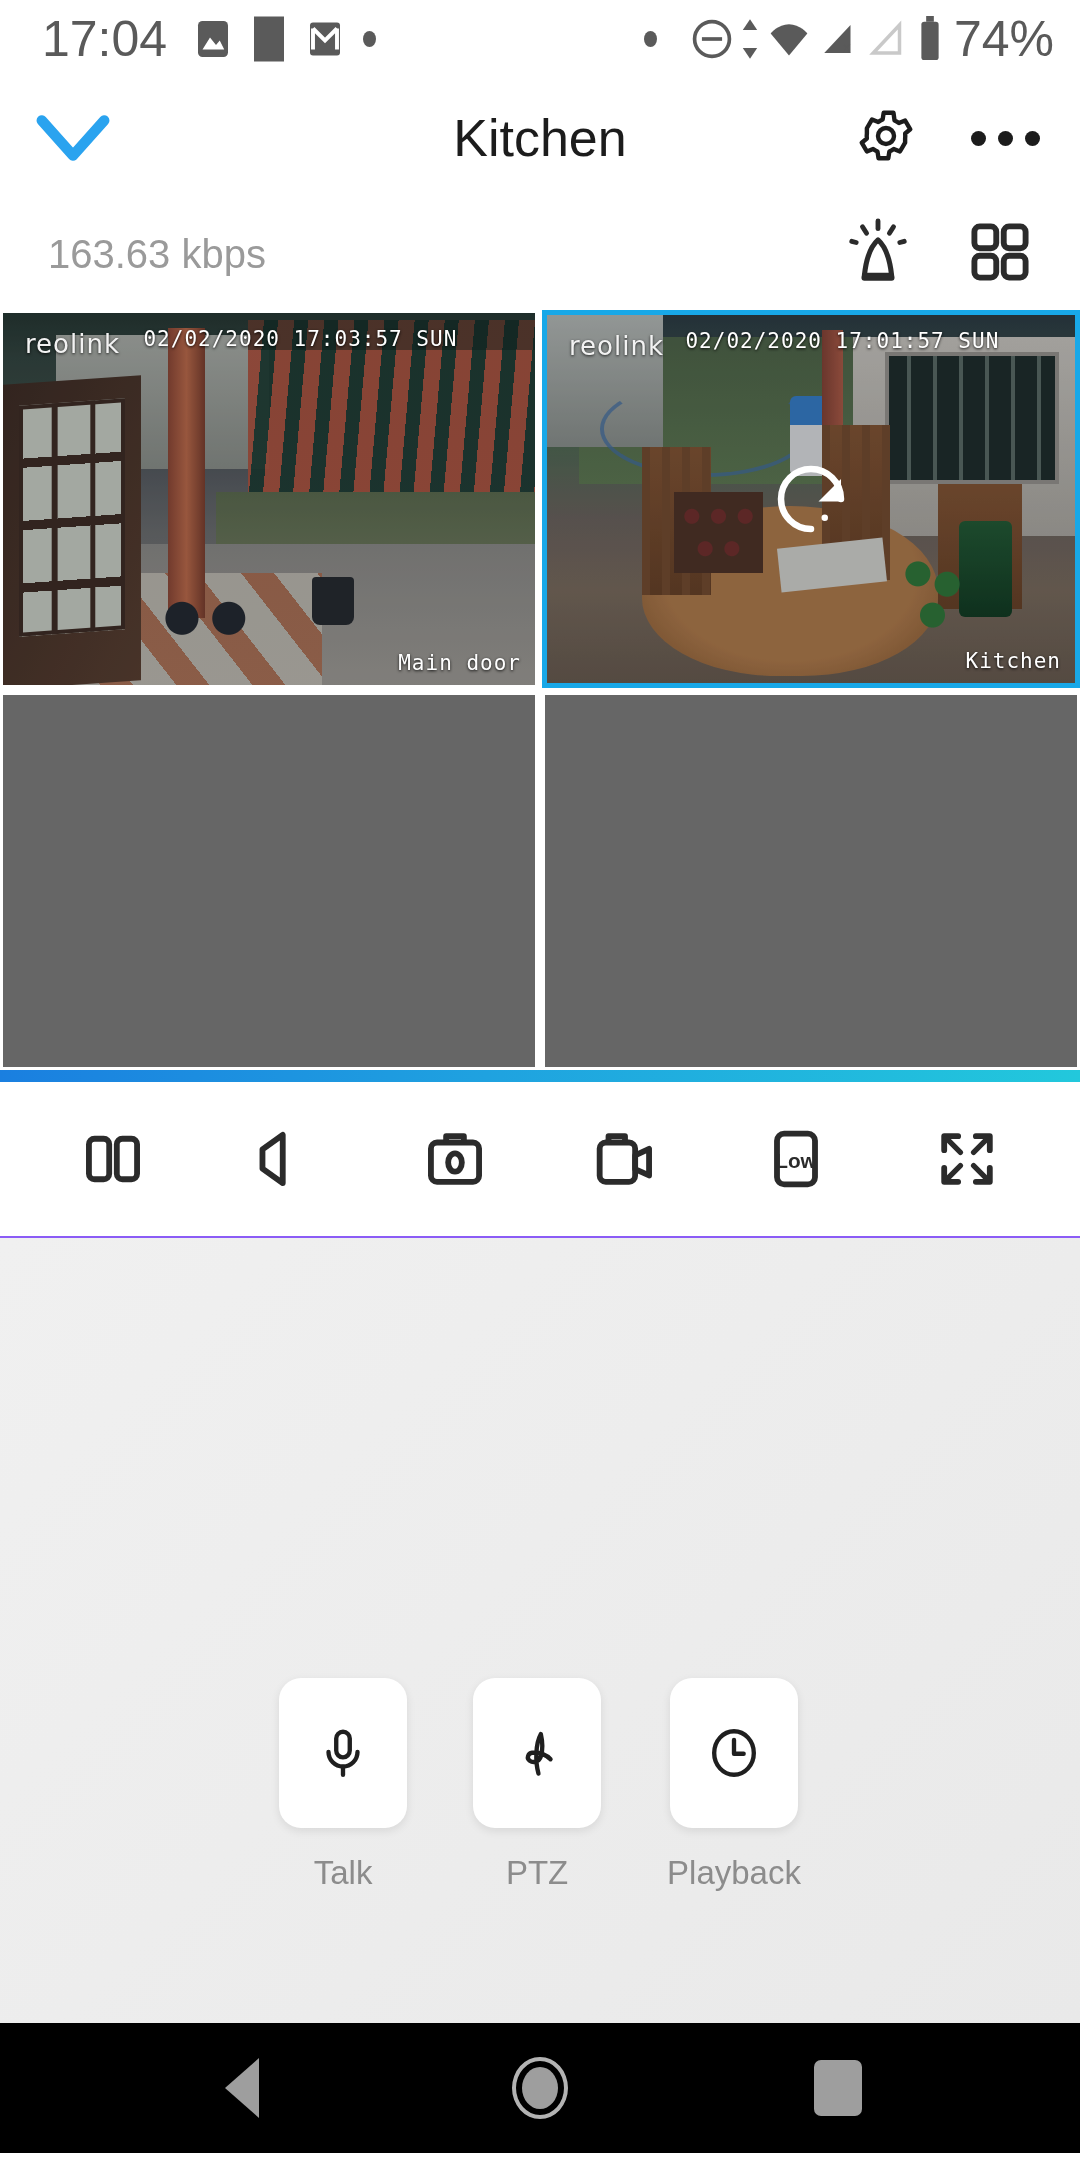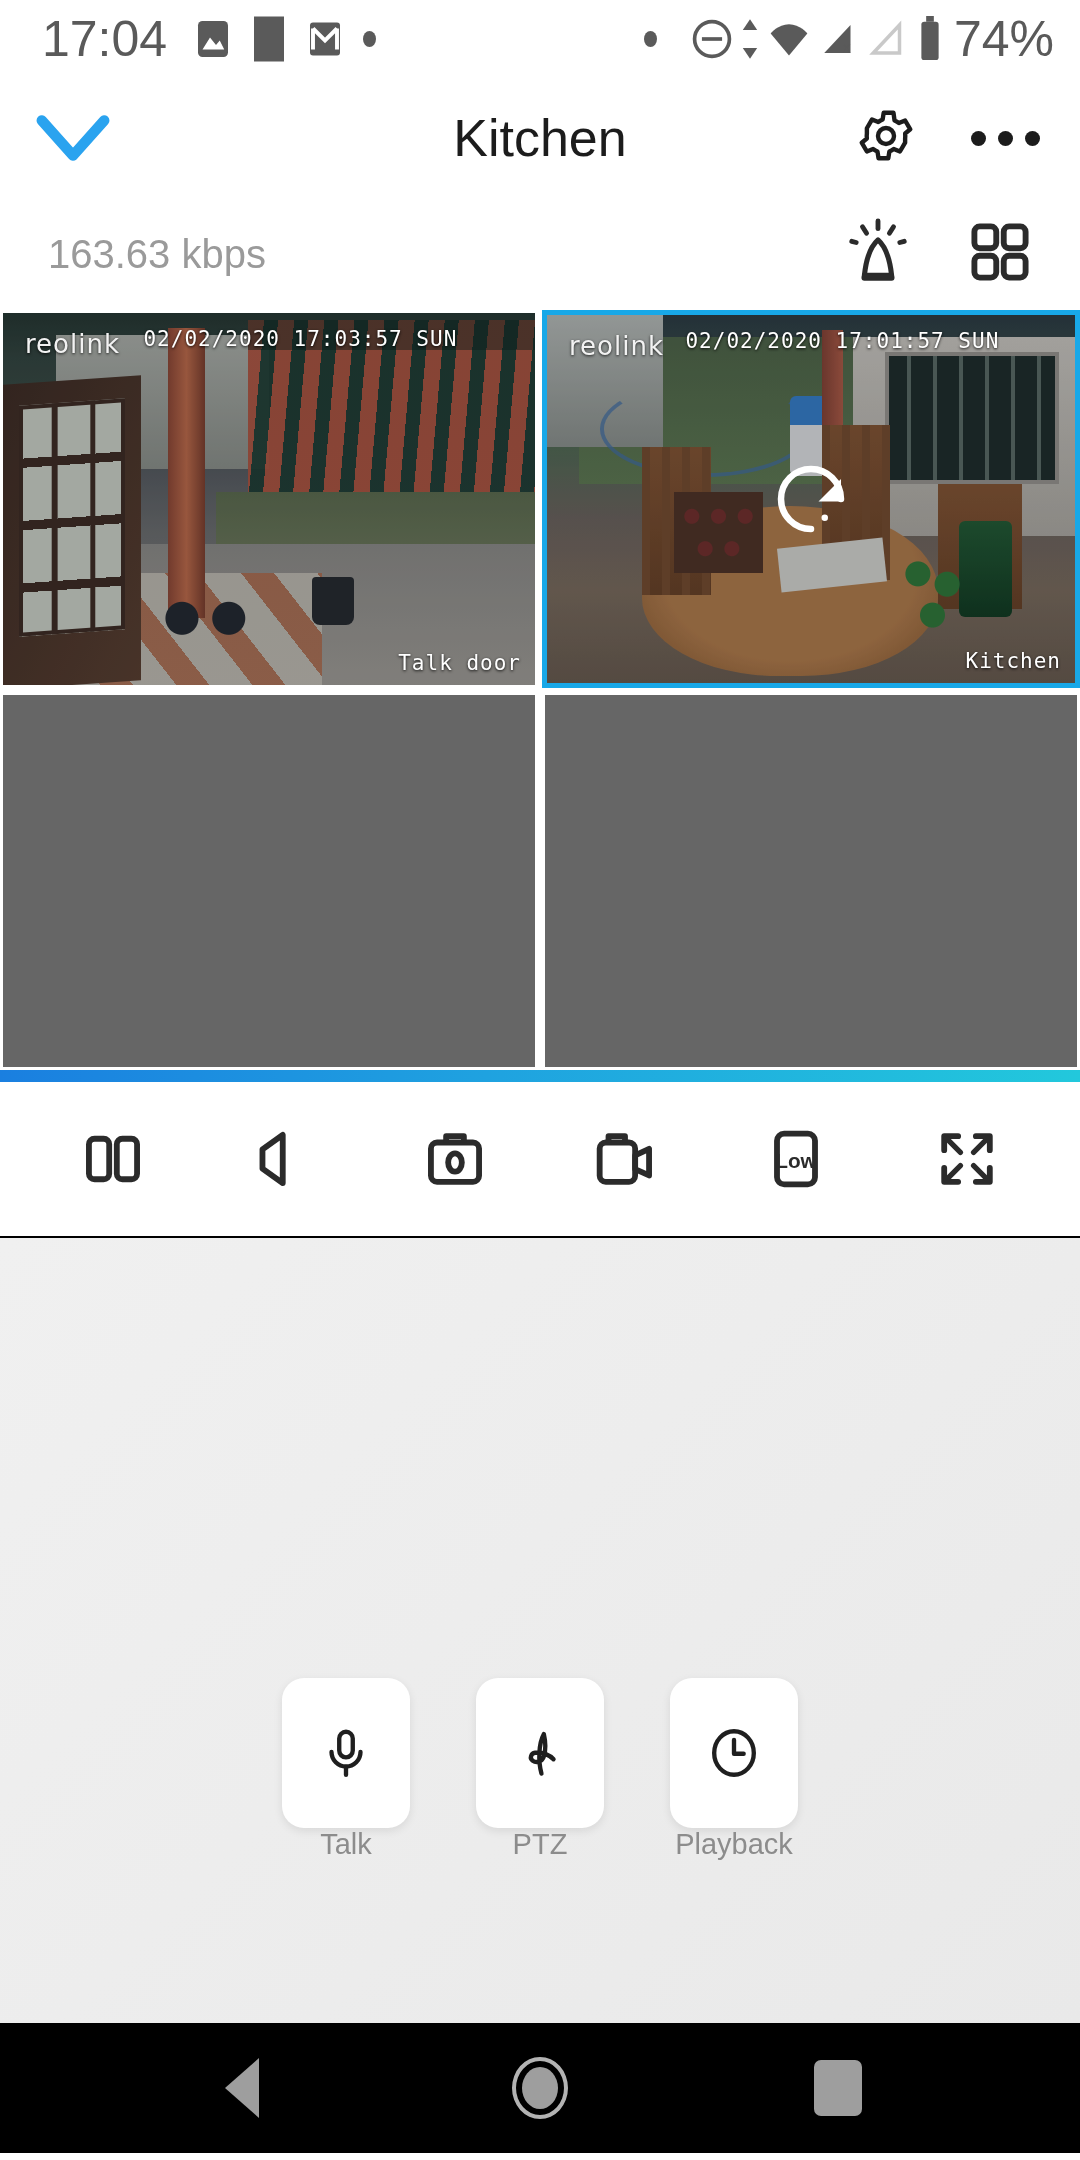--- a/index.html
+++ b/index.html
@@ -186,21 +186,21 @@
   
   .blue-strip{ height:12px; background:linear-gradient(90deg,#1a7fe0 0%,#1fa2e0 45%,#22c8dc 100%); }
 
   
   .toolbar{
     height:156px;
     display:flex;
     align-items:center;
     justify-content:space-around;
     background:#ffffff;
-    border-bottom:2px solid #000000;
+    border-bottom:2px solid #8b5cf6;
     padding:0 28px;
   }
   .tb-btn{ display:flex; align-items:center; justify-content:center; width:120px; height:120px; }
 
   
   .bottom-panel{
     height:785px;
     background:linear-gradient(135deg,#f0f0f0 0%,#ededed 45%,#e9e9e9 100%);
     position:relative;
     display:flex;
@@ -213,21 +213,21 @@
     margin-top:440px;
   }
   .action{ display:flex; flex-direction:column; align-items:center; }
   .action-card{
     width:128px; height:150px;
     background:#ffffff;
     border-radius:22px;
     display:flex; align-items:center; justify-content:center;
     box-shadow:0 3px 10px rgba(0,0,0,.09);
   }
-  .action-label{ font-size:29px; color:#8c8c8c; }
+  .action-label{ margin-top:26px; font-size:33px; color:#8c8c8c; }
 
   
   .nav-bar{
     height:130px;
     background:#000000;
     display:flex; align-items:center; justify-content:center;
     gap:188px;
   }
   .nav-btn{ display:flex; align-items:center; justify-content:center; width:110px; height:110px;}
   .nav-back{ width:0;height:0;border-top:30px solid transparent;border-bottom:30px solid transparent;border-right:34px solid #9e9e9e;}
@@ -346,21 +346,21 @@
         <div class="s1-door"></div>
         <div class="s1-doorglass"></div>
         <div class="s1-glassgrid"></div>
         <div class="s1-bike"></div>
         <div class="s1-bucket"></div>
       </div>
       <div class="feed-dark"></div>
     </div>
     <div class="brand">reolink</div>
     <div class="osd-time">02/02/2020 17:03:57 SUN</div>
-    <div class="osd-name">Talk door</div>
+    <div class="osd-name">Main door</div>
   </div>
 
   <div class="cell selected">
     <div class="feed">
       <div class="scene2">
         <div class="s2-yard"></div>
         <div class="s2-wallL"></div>
         <div class="s2-wallR"></div>
         <div class="s2-win"></div>
         <div class="s2-hose"></div>

